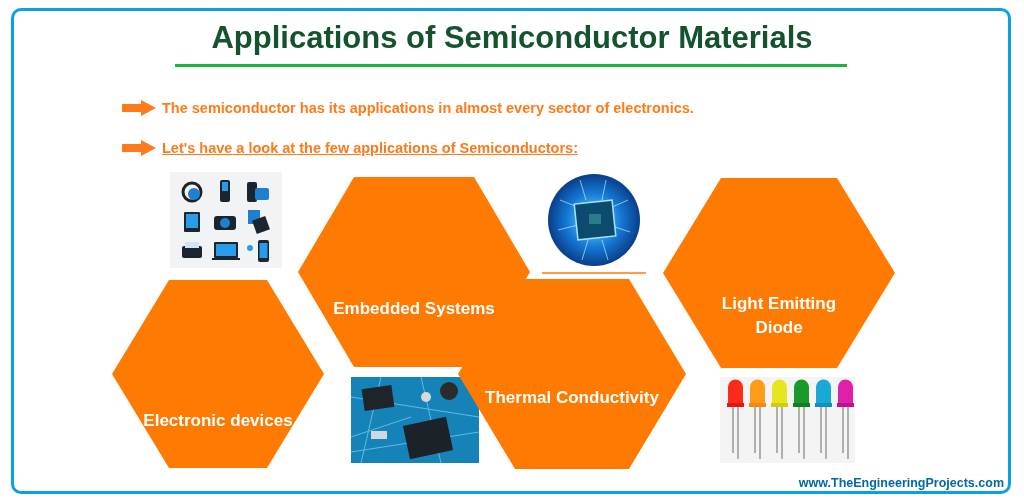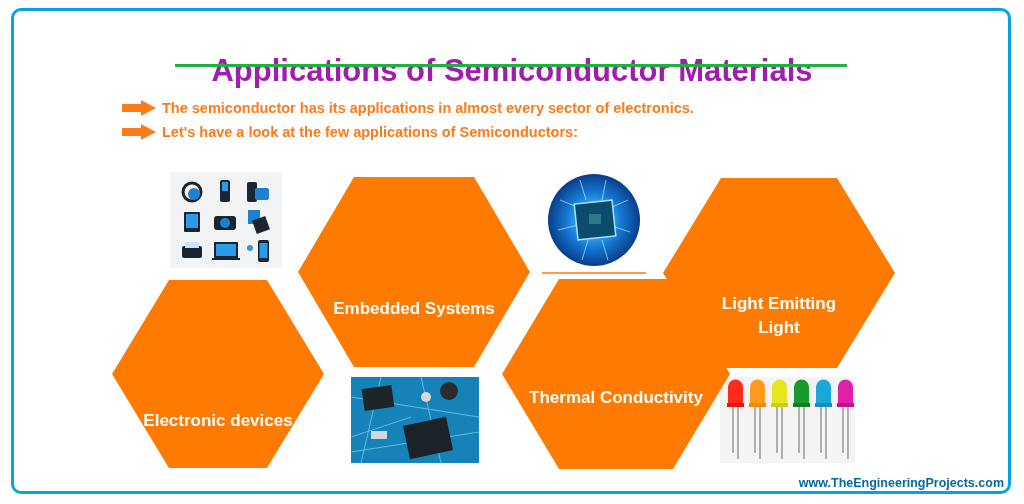--- a/index.html
+++ b/index.html
@@ -1,18 +1,18 @@
 <!DOCTYPE html>
 <html><head>
 <meta charset="utf-8">
 <style>
   html,body{margin:0;padding:0;background:#ffffff;}
   body{width:1024px;height:504px;position:relative;overflow:hidden;font-family:"Liberation Sans",sans-serif;}
   .frame{position:absolute;left:11px;top:8px;width:1000px;height:486px;border:3px solid #0aa0e6;border-radius:10px;box-sizing:border-box;}
-  .title{position:absolute;left:0;width:1024px;top:20px;text-align:center;font-weight:bold;font-size:31px;color:#a21caf;letter-spacing:0px;margin-top:33px;}
+  .title{position:absolute;left:0;width:1024px;top:20px;text-align:center;font-weight:bold;font-size:31px;color:#14532d;letter-spacing:0px;}
   .title-underline{position:absolute;left:175px;width:672px;top:64px;height:3px;background:#1fb23e;}
   .bullet{position:absolute;left:122px;display:flex;align-items:center;font-weight:bold;font-size:14.5px;color:#ff7a1a;}
   .arrow{width:34px;height:16px;margin-right:6px;}
   .hexwrap{position:absolute;}
   .hexwrap svg{position:absolute;left:0;top:0;}
   .hex-label{position:absolute;left:0;top:0;width:100%;height:100%;display:flex;align-items:center;justify-content:center;text-align:center;color:#ffffff;font-weight:bold;font-size:17px;line-height:24px;margin-top:37px;}
   .img{position:absolute;background:#f4f6f8;}
   .footer{position:absolute;right:20px;bottom:14px;font-weight:bold;font-size:12.5px;color:#0369a1;}
 </style>
 </head>
@@ -23,21 +23,21 @@
 <div class="title">Applications of Semiconductor Materials</div>
 <div class="title-underline"></div>
 
 <div class="bullet" style="top:100px;">
   <svg class="arrow" viewBox="0 0 34 16">
     <rect x="0" y="4" width="20" height="8" fill="#ff7a1a"></rect>
     <polygon points="19,0 34,8 19,16" fill="#ff7a1a"></polygon>
   </svg>
   <span>The semiconductor has its applications in almost every sector of electronics.</span>
 </div>
-<div class="bullet" style="top:124px;">
+<div class="bullet" style="top:140px;text-decoration:underline;">
   <svg class="arrow" viewBox="0 0 34 16">
     <rect x="0" y="4" width="20" height="8" fill="#ff7a1a"></rect>
     <polygon points="19,0 34,8 19,16" fill="#ff7a1a"></polygon>
   </svg>
   <span>Let's have a look at the few applications of Semiconductors:</span>
 </div>
 
 <div class="img" style="left:170px;top:172px;width:112px;height:96px;background:#f1f3f5;">
   <svg width="112" height="96" viewBox="0 0 112 96">
     <g fill="#1b2530">
@@ -159,30 +159,30 @@
   <div class="hex-label">Electronic devices</div>
 </div>
 
 <div class="hexwrap" style="left:298px;top:177px;width:232px;height:190px;">
   <svg width="232" height="190" viewBox="0 0 232 190">
       <polygon points="56,0 176,0 232,95 176,190 56,190 0,95" fill="#ff7a00"></polygon>
     </svg>
   <div class="hex-label">Embedded Systems</div>
 </div>
 
-<div class="hexwrap" style="left:502px;top:279px;width:228px;height:164px;">
+<div class="hexwrap" style="left:458px;top:279px;width:228px;height:164px;">
   <svg width="228" height="190" viewBox="0 0 228 190">
       <polygon points="57,0 171,0 228,95 171,190 57,190 0,95" fill="#ff7a00"></polygon>
     </svg>
   <div class="hex-label">Thermal Conductivity</div>
 </div>
 
 <div class="hexwrap" style="left:663px;top:178px;width:232px;height:231px;">
   <svg width="232" height="190" viewBox="0 0 232 190">
       <polygon points="58,0 174,0 232,95 174,190 58,190 0,95" fill="#ff7a00"></polygon>
     </svg>
   <div class="hex-label" style="flex-direction:column;align-items:center;justify-content:flex-start;padding-top:77px;box-sizing:border-box;">
     <span>Light Emitting</span>
-    <span>Light</span>
+    <span>Diode</span>
   </div>
 </div>
 
 <div class="footer">www.TheEngineeringProjects.com</div>
 
 </body></html>

